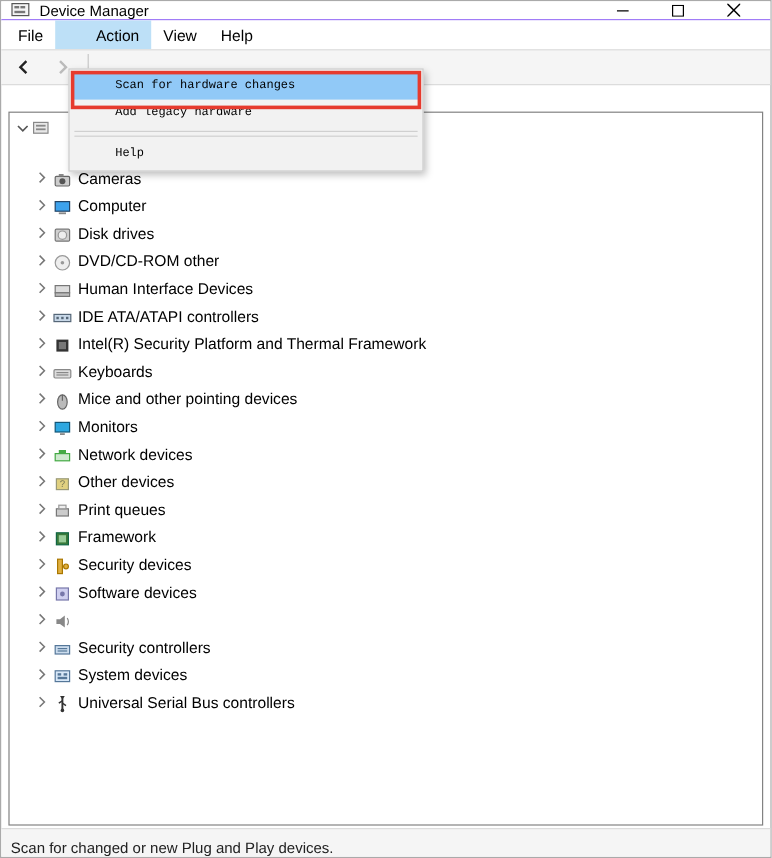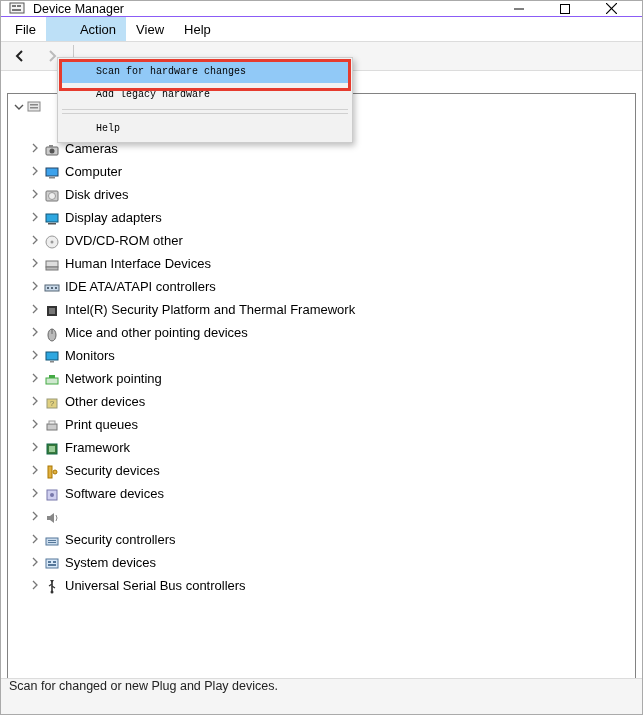--- a/index.html
+++ b/index.html
@@ -37,21 +37,21 @@
 
     
     .dropdown { position: absolute; top: 56px; left: 56px; width: 296px; background: #f2f2f2; border: 1px solid #ccc; box-shadow: 2px 3px 6px rgba(0,0,0,.25); z-index: 20; padding: 2px; }
     .dd-item { padding: 6px 8px 6px 36px; font-size: 10px; color: #000; cursor: default; position: relative; font-family: Liberation Mono, monospace; }
     .dd-item.highlighted { background: #91c9f7; }
     .dd-item.emph { position: relative; }
     .dd-sep { height: 1px; background: #d0d0d0; margin: 3px 2px; }
     .emph-border { position: absolute; top: 1px; left: 1px; right: 1px; height: 32px; border: 3px solid #e63b2e; pointer-events: none; z-index: 30; }
 
     
-    .statusbar { position: absolute; left: 0; right: 0; bottom: 0; height: 36px; border-top: 1px solid #dcdcdc; background: #f5f5f5; font-size: 12.5px; color: #222; display: flex; align-items: flex-start; padding: 0 8px; }
+    .statusbar { position: absolute; left: 0; right: 0; bottom: 0; height: 24px; border-top: 1px solid #dcdcdc; background: #f5f5f5; font-size: 12.5px; color: #222; display: flex; align-items: flex-end; padding: 0 8px; }
 
     
     svg { display: block; }
   </style>
 </head>
 <body>
 
 <div class="titlebar">
   <span class="app-icon">
     <svg width="16" height="16" viewBox="0 0 16 16">
@@ -187,34 +187,20 @@
           <span>Disk drives</span>
         </div>
         <div class="tree-row">
           <span class="expander">
             <svg width="10" height="10" viewBox="0 0 10 10">
               <path d="M3 1 L7 5 L3 9" fill="none" stroke="#777" stroke-width="1.3"></path>
             </svg>
           </span>
           <span class="icon-16">
             <svg width="16" height="16" viewBox="0 0 16 16">
-              <rect x="2" y="3" width="12" height="8" fill="#2ea7e0" stroke="#157"></rect>
-              <rect x="4" y="12" width="8" height="1.5" fill="#555"></rect>
-            </svg>
-          </span>
-          <span>Display adapters</span>
-        </div>
-        <div class="tree-row">
-          <span class="expander">
-            <svg width="10" height="10" viewBox="0 0 10 10">
-              <path d="M3 1 L7 5 L3 9" fill="none" stroke="#777" stroke-width="1.3"></path>
-            </svg>
-          </span>
-          <span class="icon-16">
-            <svg width="16" height="16" viewBox="0 0 16 16">
               <circle cx="8" cy="8" r="6" fill="#eee" stroke="#999"></circle>
               <circle cx="8" cy="8" r="1.5" fill="#999"></circle>
             </svg>
           </span>
           <span>DVD/CD-ROM other</span>
         </div>
         <div class="tree-row">
           <span class="expander">
             <svg width="10" height="10" viewBox="0 0 10 10">
               <path d="M3 1 L7 5 L3 9" fill="none" stroke="#777" stroke-width="1.3"></path>
@@ -259,20 +245,35 @@
           <span>Intel(R) Security Platform and Thermal Framework</span>
         </div>
         <div class="tree-row">
           <span class="expander">
             <svg width="10" height="10" viewBox="0 0 10 10">
               <path d="M3 1 L7 5 L3 9" fill="none" stroke="#777" stroke-width="1.3"></path>
             </svg>
           </span>
           <span class="icon-16">
             <svg width="16" height="16" viewBox="0 0 16 16">
+              <rect x="1" y="5" width="14" height="7" rx="1" fill="#ddd" stroke="#888"></rect>
+              <rect x="3" y="7" width="10" height="1" fill="#888"></rect>
+              <rect x="3" y="9" width="10" height="1" fill="#888"></rect>
+            </svg>
+          </span>
+          <span>Keyboards</span>
+        </div>
+        <div class="tree-row">
+          <span class="expander">
+            <svg width="10" height="10" viewBox="0 0 10 10">
+              <path d="M3 1 L7 5 L3 9" fill="none" stroke="#777" stroke-width="1.3"></path>
+            </svg>
+          </span>
+          <span class="icon-16">
+            <svg width="16" height="16" viewBox="0 0 16 16">
               <ellipse cx="8" cy="9" rx="4" ry="6" fill="#bbb" stroke="#666"></ellipse>
               <line x1="8" y1="3" x2="8" y2="8" stroke="#666"></line>
             </svg>
           </span>
           <span>Mice and other pointing devices</span>
         </div>
         <div class="tree-row">
           <span class="expander">
             <svg width="10" height="10" viewBox="0 0 10 10">
               <path d="M3 1 L7 5 L3 9" fill="none" stroke="#777" stroke-width="1.3"></path>
@@ -291,21 +292,21 @@
             <svg width="10" height="10" viewBox="0 0 10 10">
               <path d="M3 1 L7 5 L3 9" fill="none" stroke="#777" stroke-width="1.3"></path>
             </svg>
           </span>
           <span class="icon-16">
             <svg width="16" height="16" viewBox="0 0 16 16">
               <rect x="2" y="6" width="12" height="6" fill="#cfe8cf" stroke="#4a4"></rect>
               <rect x="5" y="3" width="6" height="3" fill="#4a4"></rect>
             </svg>
           </span>
-          <span>Network pointing</span>
+          <span>Network devices</span>
         </div>
         <div class="tree-row">
           <span class="expander">
             <svg width="10" height="10" viewBox="0 0 10 10">
               <path d="M3 1 L7 5 L3 9" fill="none" stroke="#777" stroke-width="1.3"></path>
             </svg>
           </span>
           <span class="icon-16">
             <svg width="16" height="16" viewBox="0 0 16 16">
               <rect x="3" y="4" width="10" height="9" fill="#e0d080" stroke="#997"></rect>

